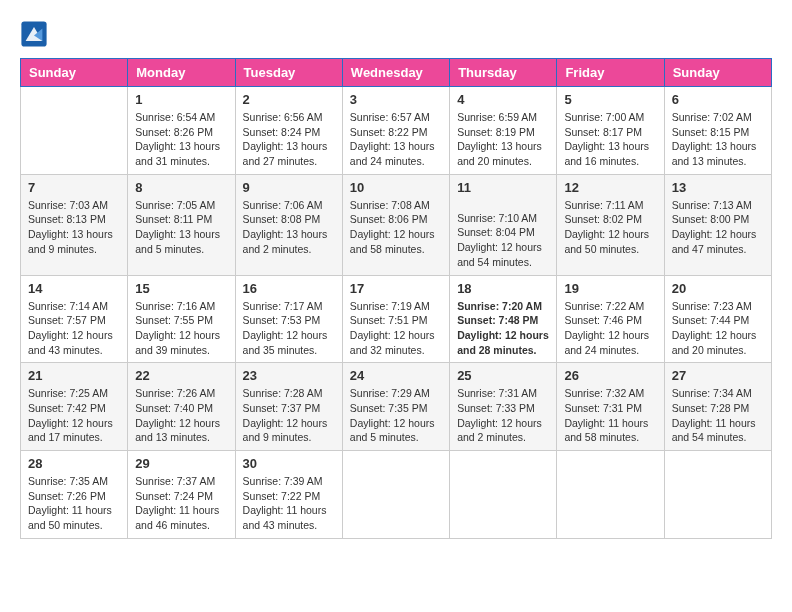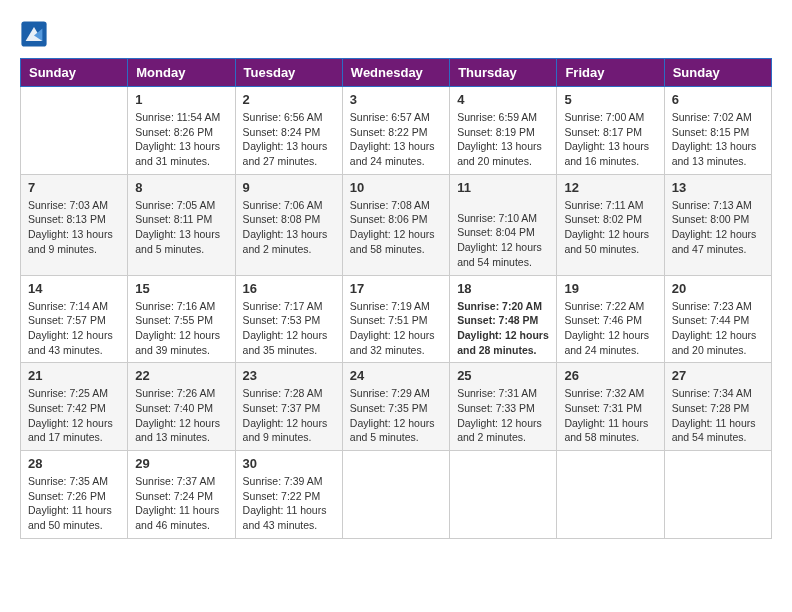--- a/index.html
+++ b/index.html
@@ -46,21 +46,21 @@
     .subtitle {
       font-size: 15px;
       color: #555;
     }
     table {
       width: 100%;
       border-collapse: collapse;
       font-size: 11px;
     }
     thead th {
-      background-color: #701a75;
+      background-color: #ec4899;
       color: #fff;
       text-align: left;
       padding: 6px 8px;
       font-size: 13px;
       font-weight: bold;
       border: 1px solid #2b6cc4;
     }
     tbody td {
       border: 1px solid #ccc;
       vertical-align: top;
@@ -120,21 +120,21 @@
         <th>Thursday</th>
         <th>Friday</th>
         <th>Sunday</th>
       </tr>
   </thead>
   <tbody id="calendar-body">
   <tr>
         <td class="empty-cell"></td>
         <td>
           <div class="day-num">1</div>
-          <div class="day-info" style="white-space: pre-line;">Sunrise: 11:54 AM
+          <div class="day-info" style="white-space: pre-line;">Sunrise: 6:54 AM
 Sunset: 8:26 PM
 Daylight: 13 hours
 and 31 minutes.</div>
         </td>
         <td>
           <div class="day-num">2</div>
           <div class="day-info" style="white-space: pre-line;">Sunrise: 6:56 AM
 Sunset: 8:24 PM
 Daylight: 13 hours
 and 27 minutes.</div>

